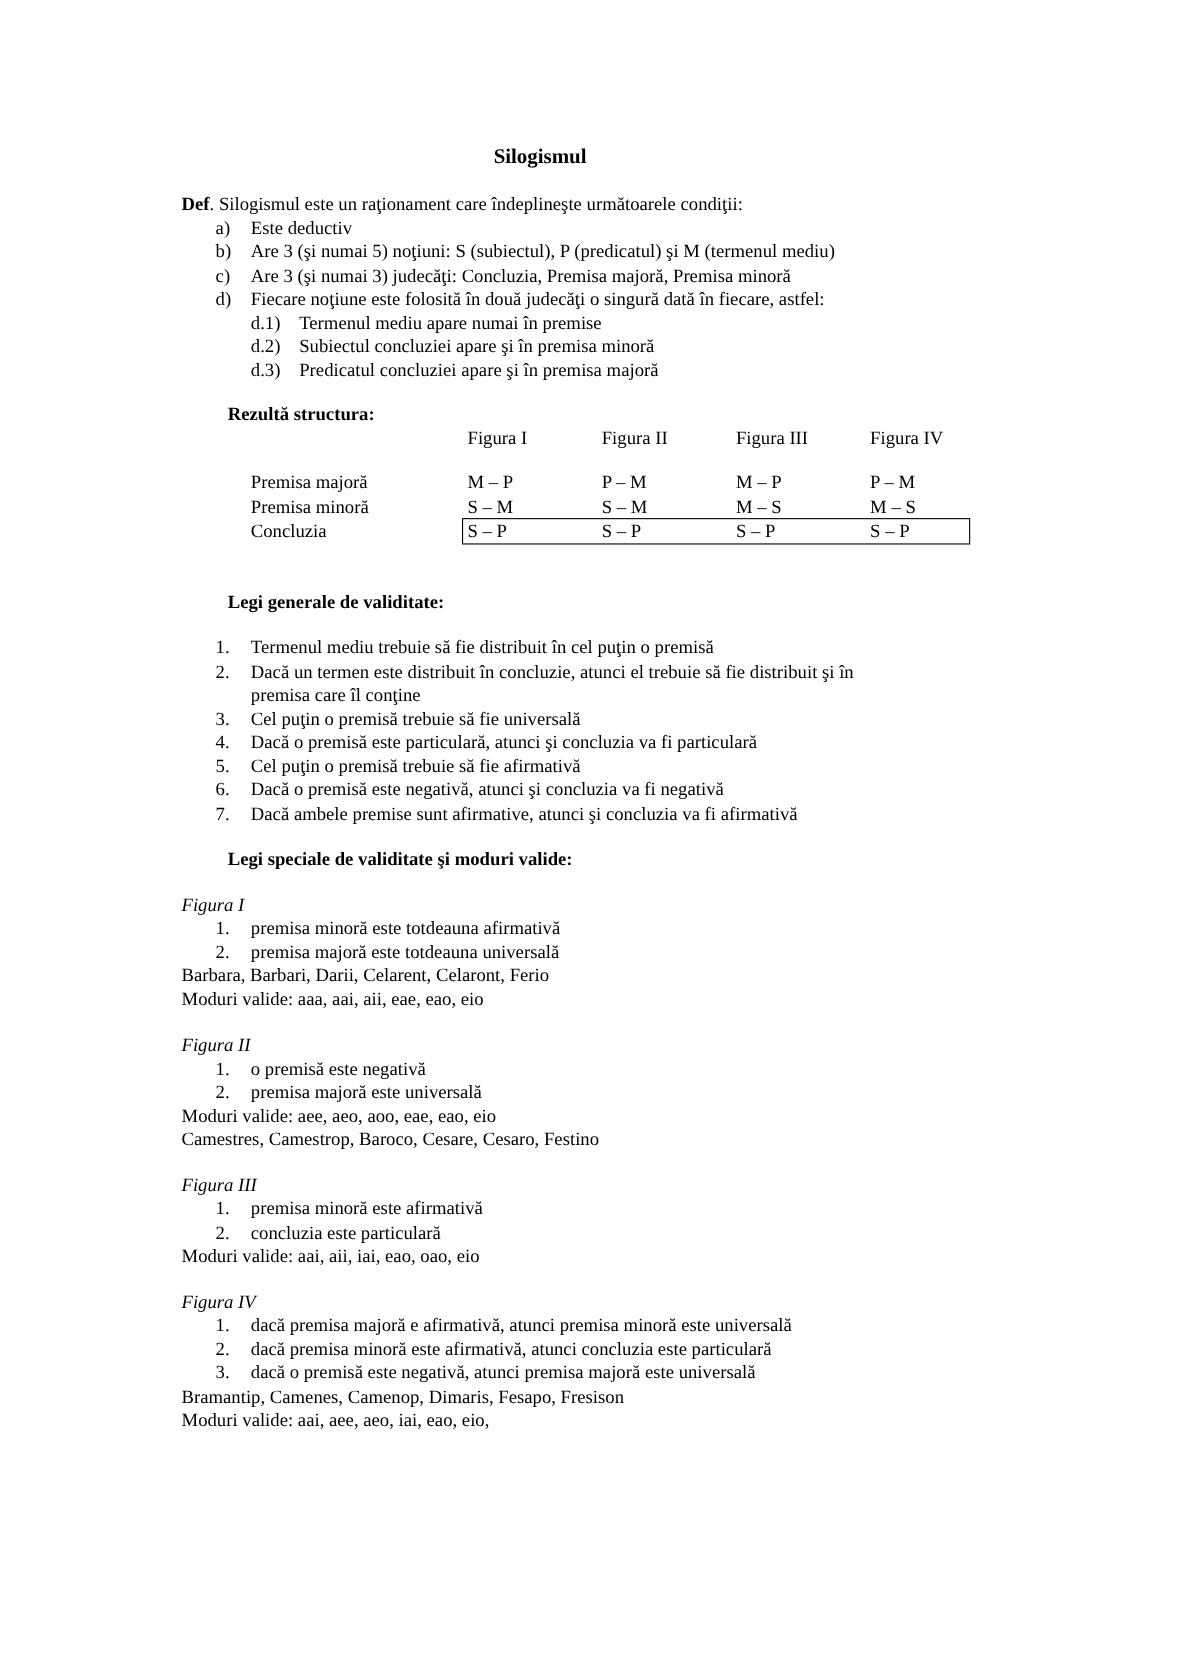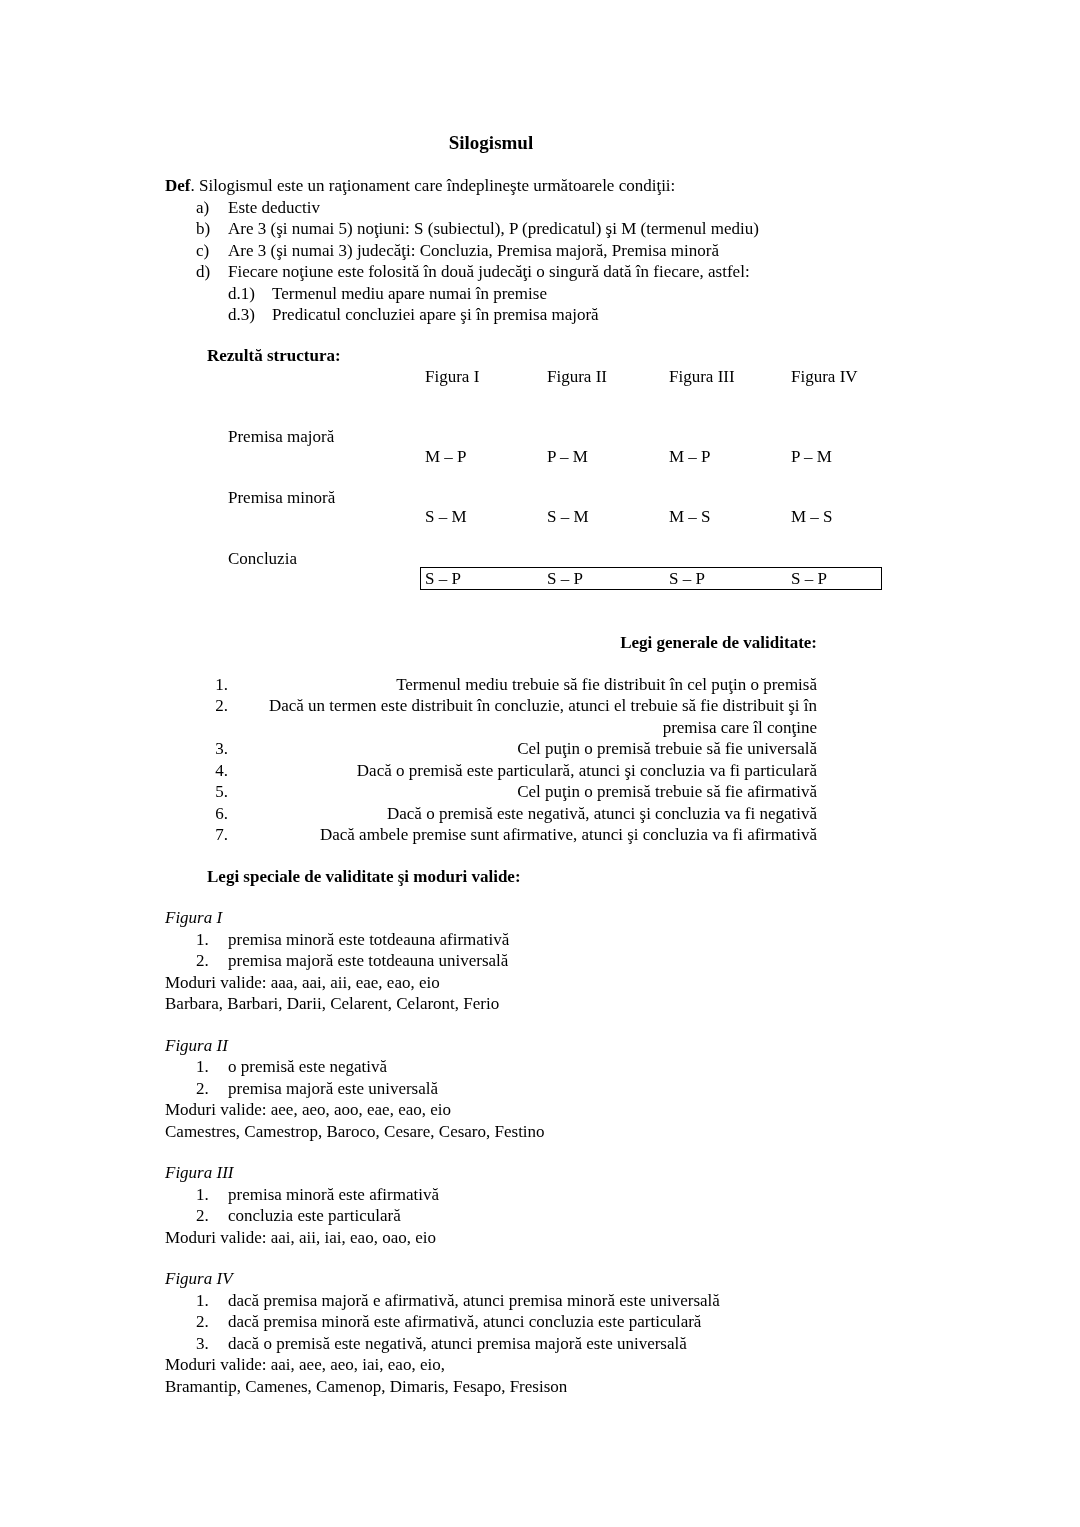--- a/index.html
+++ b/index.html
@@ -23,28 +23,28 @@
   .li.sub .mk { margin-left: 63px; width: 44px; }
 
   .def-block { margin-bottom: 19px; }
 
   .struct { margin-bottom: 42px; }
   .t-head { display: flex; margin-left: 260px; }
   .t-hcell { width: 122px; flex-shrink: 0; }
   .t-body { margin-left: 63px; margin-top: 19px; }
   .t-row { display: flex; align-items: center; }
   .t-label { width: 197px; flex-shrink: 0; }
-  .t-vals { display: flex; margin-top: 39px; }
+  .t-vals { display: flex; }
   .t-cell { width: 122px; flex-shrink: 0; }
   .t-vals.boxed {
     border: 1px solid #000;
     width: 462px; margin-left: -5px; padding-left: 4px;
   }
 
-  .legi-gen { margin-bottom: 20px; text-align: right; }
+  .legi-gen { margin-bottom: 20px; }
   .legi-gen .items { margin-top: 20px; }
 
   .fig { margin-top: 20px; }
   .fig-title { font-style: italic; }
 </style>
 </head>
 <body>
 
 <div class="pg">
 
@@ -66,20 +66,24 @@
       <span class="tx">Are 3 (şi numai 3) judecăţi: Concluzia, Premisa majoră, Premisa minoră</span>
     </div>
     <div class="li">
       <span class="mk">d)</span>
       <span class="tx">Fiecare noţiune este folosită în două judecăţi o singură dată în fiecare, astfel:</span>
     </div>
 
     <div class="li sub">
       <span class="mk">d.1)</span>
       <span class="tx">Termenul mediu apare numai în premise</span>
+    </div>
+    <div class="li sub">
+      <span class="mk">d.2)</span>
+      <span class="tx">Subiectul concluziei apare şi în premisa minoră</span>
     </div>
     <div class="li sub">
       <span class="mk">d.3)</span>
       <span class="tx">Predicatul concluziei apare şi în premisa majoră</span>
     </div>
   </div>
 
   <div class="struct">
     <p class="sec-h">Rezultă structura:</p>
 
@@ -161,22 +165,22 @@
     <div class="fig">
       <p class="fig-title">Figura I</p>
       <div class="li">
         <span class="mk">1.</span>
         <span class="tx">premisa minoră este totdeauna afirmativă</span>
       </div>
       <div class="li">
         <span class="mk">2.</span>
         <span class="tx">premisa majoră este totdeauna universală</span>
       </div>
+      <p>Barbara, Barbari, Darii, Celarent, Celaront, Ferio</p>
       <p>Moduri valide: aaa, aai, aii, eae, eao, eio</p>
-      <p>Barbara, Barbari, Darii, Celarent, Celaront, Ferio</p>
     </div>
 
     <div class="fig">
       <p class="fig-title">Figura II</p>
       <div class="li">
         <span class="mk">1.</span>
         <span class="tx">o premisă este negativă</span>
       </div>
       <div class="li">
         <span class="mk">2.</span>
@@ -206,18 +210,18 @@
         <span class="tx">dacă premisa majoră e afirmativă, atunci premisa minoră este universală</span>
       </div>
       <div class="li">
         <span class="mk">2.</span>
         <span class="tx">dacă premisa minoră este afirmativă, atunci concluzia este particulară</span>
       </div>
       <div class="li">
         <span class="mk">3.</span>
         <span class="tx">dacă o premisă este negativă, atunci premisa majoră este universală</span>
       </div>
+      <p>Bramantip, Camenes, Camenop, Dimaris, Fesapo, Fresison</p>
       <p>Moduri valide: aai, aee, aeo, iai, eao, eio,</p>
-      <p>Bramantip, Camenes, Camenop, Dimaris, Fesapo, Fresison</p>
     </div>
   </div>
 
 </div>
 
 </body></html>

